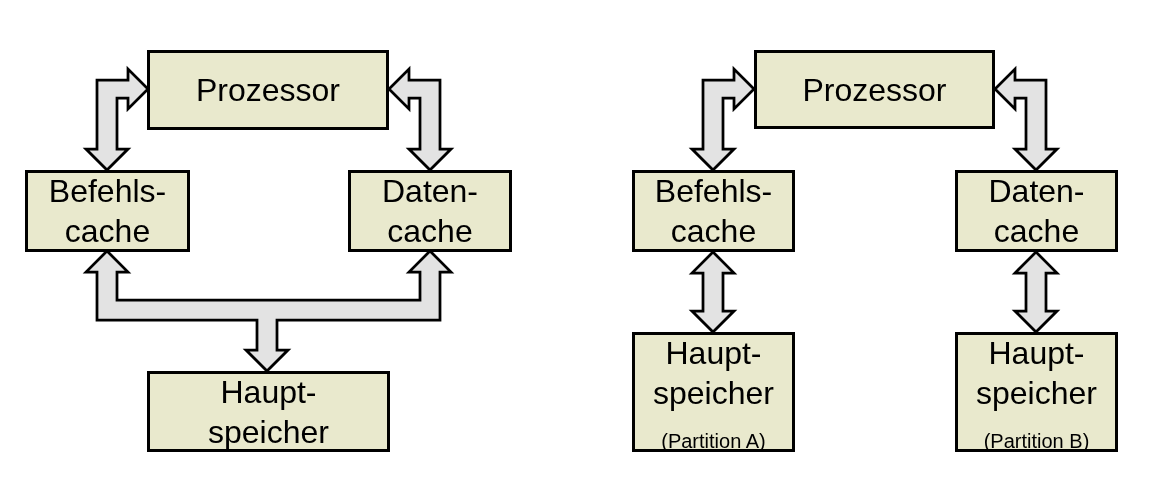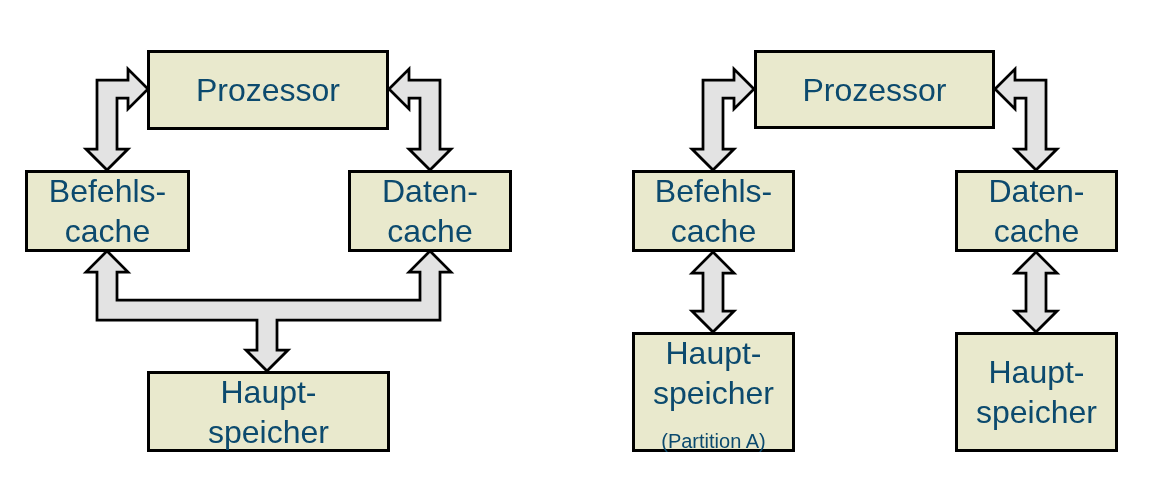--- a/index.html
+++ b/index.html
@@ -25,21 +25,21 @@
   .node {
     position: absolute;
     box-sizing: border-box;
     background: var(--box-fill, #e9e9cd);
     border: 3px solid var(--box-border, #000000);
     display: flex;
     flex-direction: column;
     align-items: center;
     justify-content: center;
     text-align: center;
-    color: #0c4a6e;
+    color: #000000;
     font-size: 32px;
     line-height: 1.25;
   }
   .node .line { display: block; }
   .node .sub {
     display: block;
     font-size: 20px;
     line-height: 1.1;
     margin-top: 17px;
   }
@@ -101,15 +101,16 @@
 
   <div class="node" style="left:632px; top:332px; width:163px; height:120px;">
     <span class="line">Haupt-</span>
     <span class="line">speicher</span>
     <span class="sub">(Partition A)</span>
   </div>
 
   <div class="node" style="left:955px; top:332px; width:163px; height:120px;">
     <span class="line">Haupt-</span>
     <span class="line">speicher</span>
+    <span class="sub">(Partition B)</span>
   </div>
 
 </div>
 
 </body></html>

